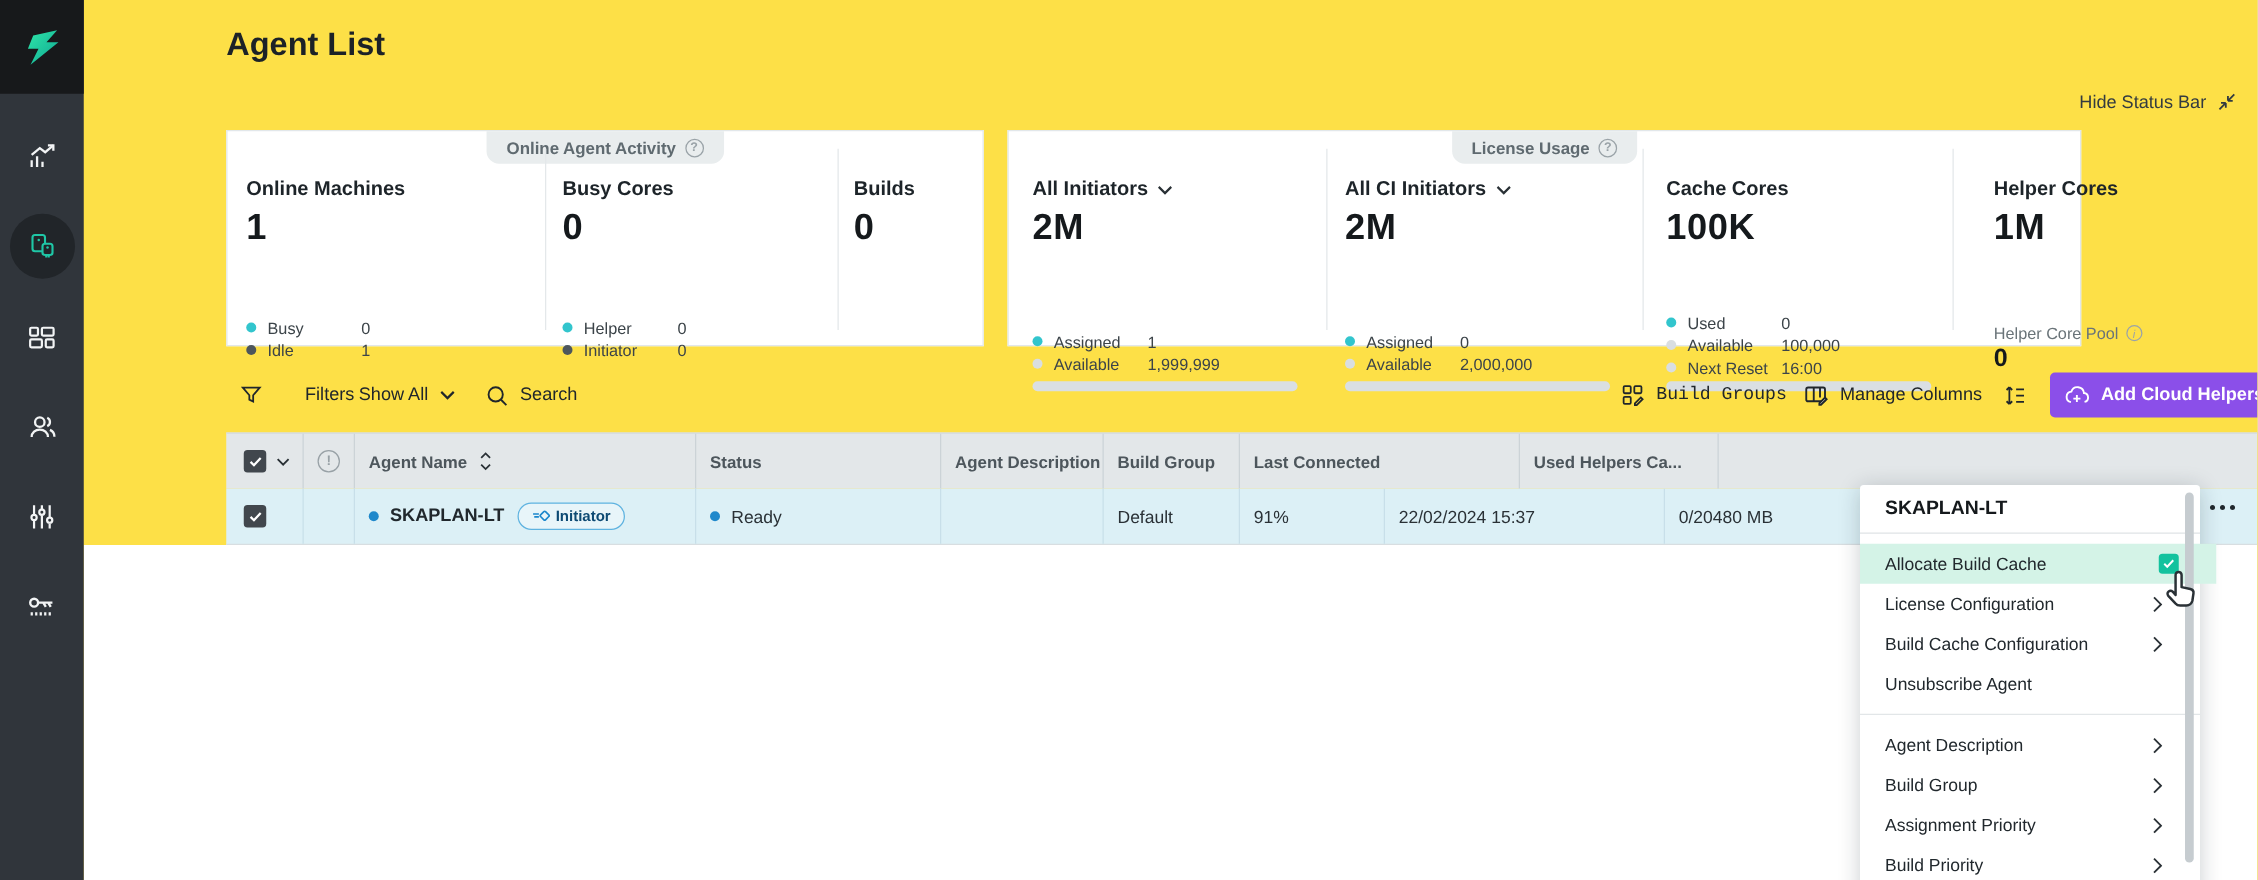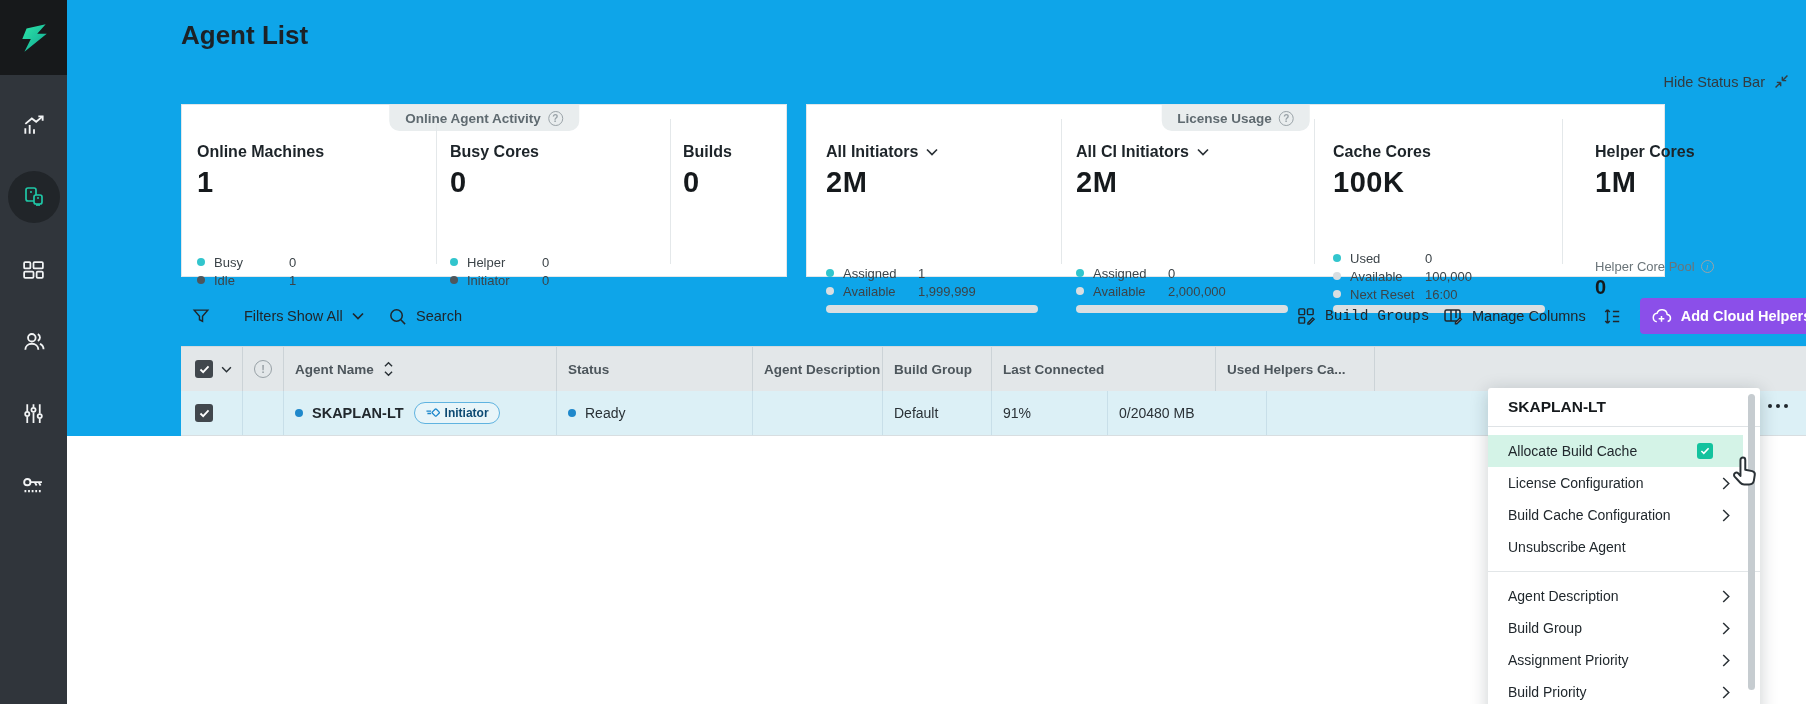--- a/index.html
+++ b/index.html
@@ -1,19 +1,19 @@
 <!DOCTYPE html>
 <html><head>
 <meta charset="utf-8">
 <style>
   * { margin:0; padding:0; box-sizing:border-box; }
   body { background:#dfe3e6; }
   .screen {
     position:relative; width:1806px; height:704px; overflow:hidden;
-    background:#0ea5e9; font-family:"Liberation Sans", sans-serif; color:#1d2328;
+    background:#fde047; font-family:"Liberation Sans", sans-serif; color:#1d2328;
   }
   
   .sidebar { position:absolute; left:0; top:0; width:67px; height:704px; background:#30353b; z-index:5; }
   .logo-box { height:75px; background:#17191b; display:flex; align-items:center; justify-content:center; }
   .nav { display:flex; flex-direction:column; align-items:center; padding-top:14px; }
   .nav-item { width:67px; height:72px; display:flex; align-items:center; justify-content:center; color:#f2f4f5; cursor:pointer; }
   .nav-item .bubble { width:52px; height:52px; border-radius:50%; background:#212529; display:flex; align-items:center; justify-content:center; color:#1fc7a6; }
   
   .page-title { position:absolute; left:181px; top:20px; font-size:26px; font-weight:700; color:#1c2227; }
   .hide-status { position:absolute; top:73px; right:16px; display:flex; align-items:center; gap:8px; font-size:14.5px; color:#333b40; cursor:pointer; }
@@ -70,21 +70,21 @@
   .row-name { font-size:14.5px; font-weight:700; color:#21282d; }
   .more { position:absolute; left:1768px; top:404px; display:flex; gap:4px; cursor:pointer; z-index:6; }
   .more i { width:4px; height:4px; border-radius:50%; background:#21282d; }
   
   .menu { position:absolute; left:1488px; top:388px; width:272px; background:#fff; border-radius:3px;
           box-shadow:0 3px 18px rgba(20,30,40,.22); z-index:10; padding-bottom:14px; }
   .menu-title { height:39px; display:flex; align-items:center; padding:0 20px; font-size:15.5px; font-weight:700;
                 color:#15191c; border-bottom:1px solid #dfe3e6; }
   .menu-gap { height:8px; }
   .mi { height:32px; display:flex; align-items:center; padding:0 18px 0 20px; font-size:14px; color:#21282d; cursor:pointer; position:relative; }
-  .mi.hl { background:#d4f3e7; width:255px; }
+  .mi.hl { background:#d4f3e7; width:285px; }
   .mi .grow { flex:1; }
   .mi-cbx { width:16px; height:16px; border-radius:3px; background:#13c29e; display:flex; align-items:center; justify-content:center; margin-right:12px; }
   .mdiv { height:1px; background:#e2e6e8; margin:8px 0; }
   .chev { margin-right:12px; }
   .menu-scroll { position:absolute; right:5px; top:6px; width:7px; height:296px; border-radius:4px; background:#c6ccd0; cursor:pointer; }
   .hand { position:absolute; left:1727px; top:452px; z-index:12; }
   svg { display:block; }
 </style>
 </head>
 <body>
@@ -423,20 +423,23 @@
       <span>Ready</span>
     </div>
     <div class="td c4">
         <span></span>
       </div>
     <div class="td c5">
         <span>Default</span>
       </div>
     <div class="td c6">
         <span>91%</span>
+      </div>
+    <div class="td c7">
+        <span>22/02/2024 15:37</span>
       </div>
     <div class="td c8">
         <span>0/20480 MB</span>
       </div>
     <div class="td c9"></div>
   </div>
 
   <div class="more">
       <i></i>
       <i></i>

